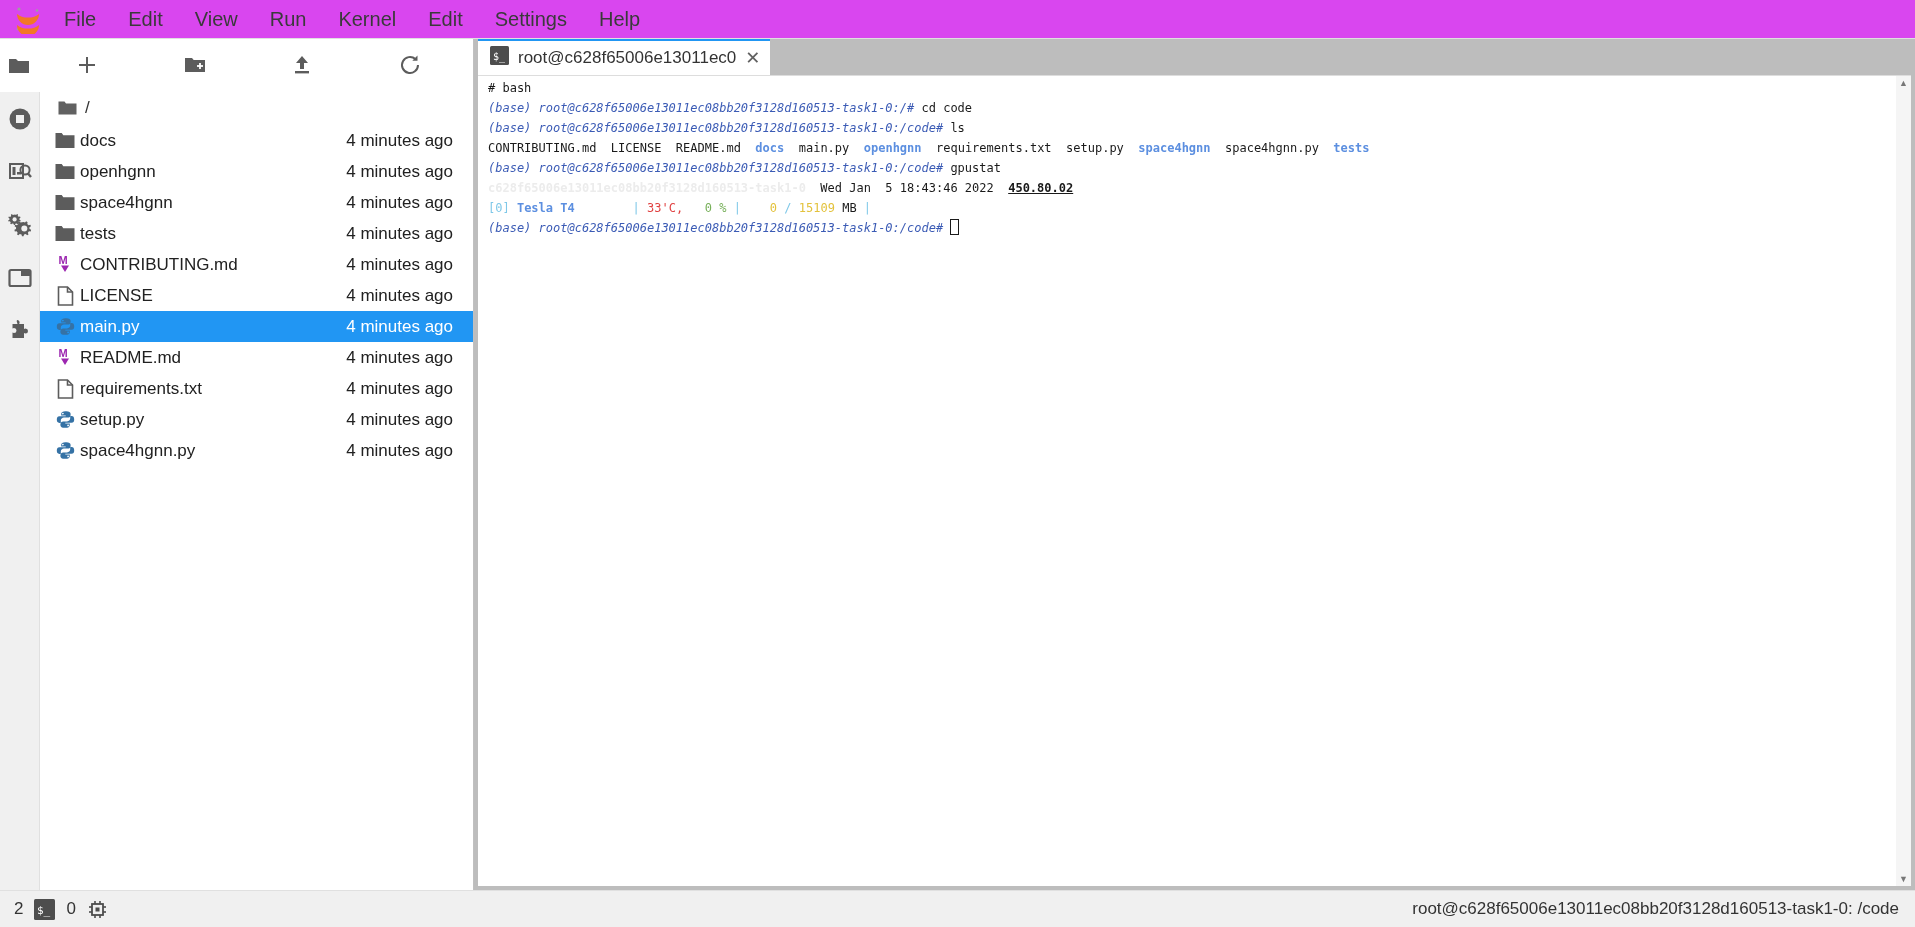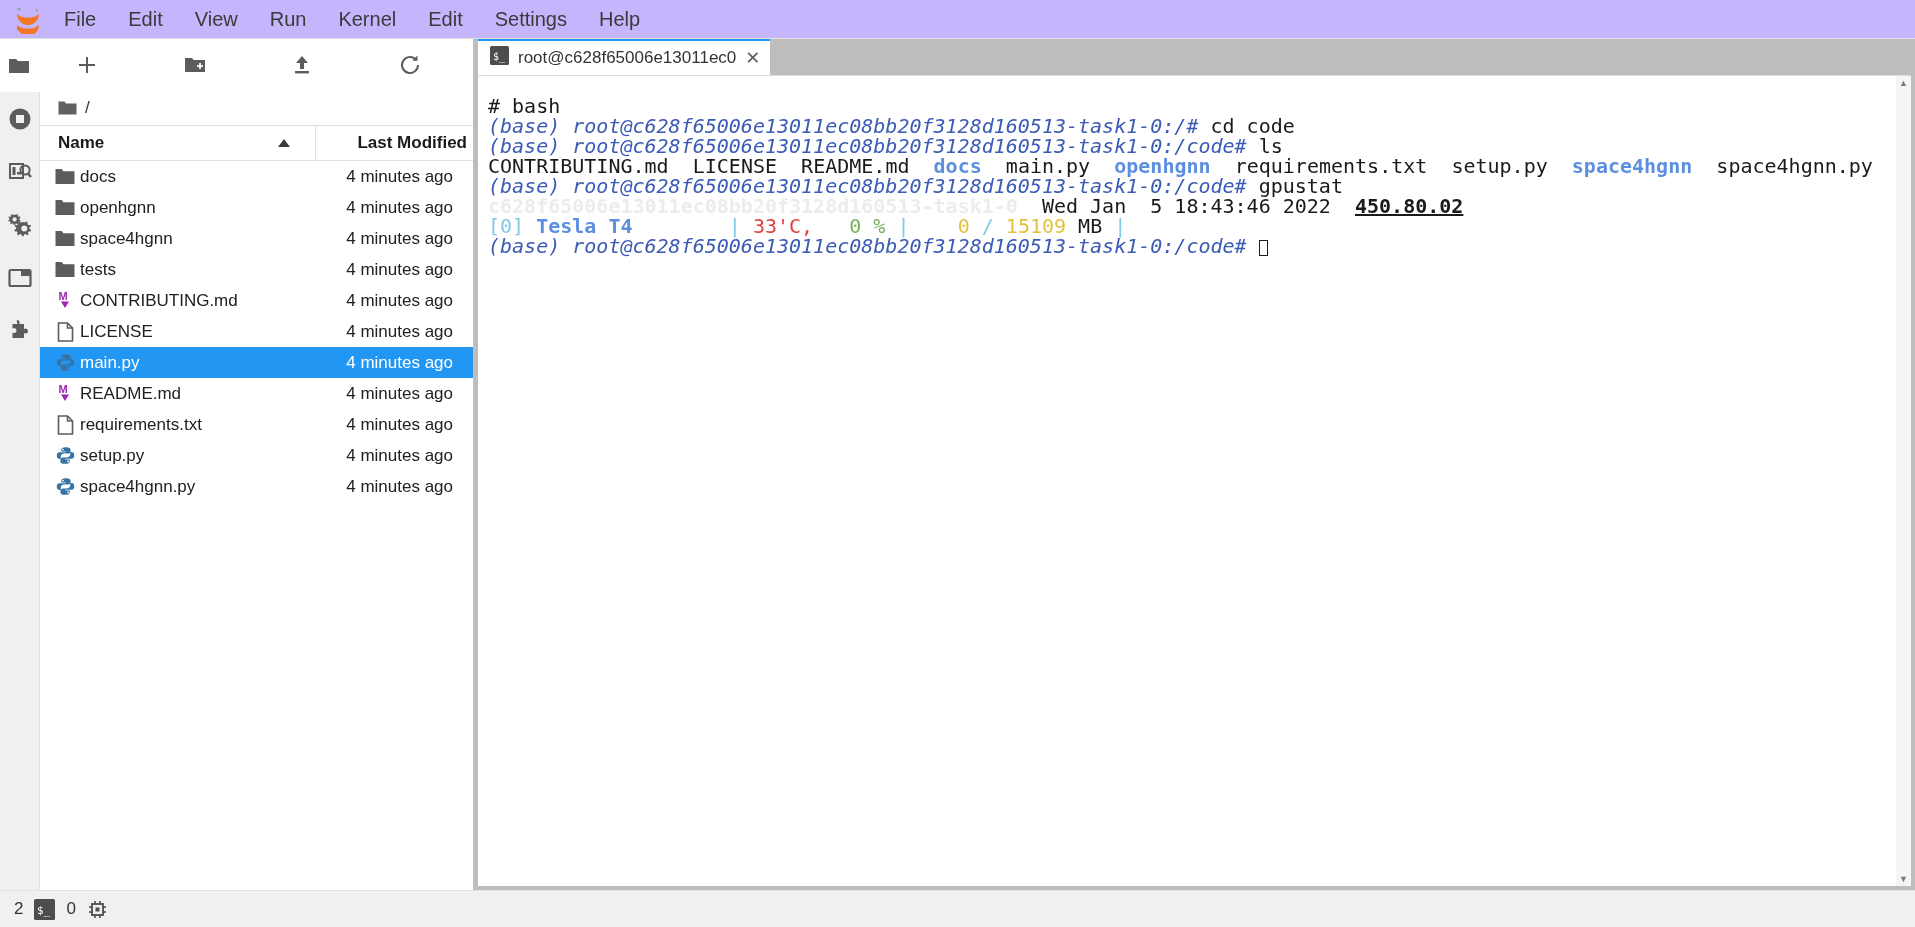--- a/index.html
+++ b/index.html
@@ -8,21 +8,21 @@
     font-family: "Liberation Sans", sans-serif;
     background: #ffffff;
     overflow: hidden;
   }
   body { display: flex; flex-direction: column; }
 
   
   .menubar {
     height: 39px; flex: 0 0 39px;
     display: flex; align-items: center;
-    background: #c4b5fd;
+    background: #d946ef;
     border-bottom: 1px solid #e0e0e0;
     padding-left: 8px;
   }
   .jp-logo { width: 40px; height: 32px; display: flex; align-items: center; justify-content: center; }
   .menu-item {
     font-size: 20px; color: #3a3a3a;
     padding: 3px 16px; cursor: default;
     white-space: nowrap;
   }
 
@@ -125,23 +125,23 @@
     cursor: pointer; white-space: nowrap;
   }
   .tab .close { font-size: 18px; color: #616161; cursor: pointer; line-height: 1; }
   .terminal-wrap {
     flex: 1 1 auto; margin: 0 4px 4px 4px;
     background: #fff; display: flex; min-height: 0;
     border-top: 1px solid #ddd;
   }
   .terminal {
     flex: 1 1 auto;
-    padding: 20px 0 0 10px;
+    padding: 2px 0 0 10px;
     font-family: "DejaVu Sans Mono", "Liberation Mono", monospace;
-    font-size: 20px; line-height: 20px;
+    font-size: 12px; line-height: 20px;
     color: #1a1a1a;
     overflow: hidden;
     white-space: pre;
   }
   .term-scroll {
     width: 15px; flex: 0 0 15px;
     background: #f5f5f5; position: relative;
     display: flex; flex-direction: column; justify-content: space-between;
     align-items: center; padding: 2px 0;
   }
@@ -275,33 +275,20 @@
       <div class="fb-tool-spacer" style="max-width:30px"></div>
     </div>
 
     <div class="fb-breadcrumb">
       <svg width="19" height="16" viewBox="0 0 19 16">
         <path d="M0.5 1.5h6l1.5 2H18.5v11H0.5z" fill="#616161"></path>
       </svg>
       <span>/</span>
     </div>
 
-    <div class="fb-header">
-      <div class="fb-h-name">
-        <span>Name</span>
-        <span class="sortarrow">
-          <svg width="14" height="9" viewBox="0 0 14 9">
-              <path d="M7 0l6 8H1z" fill="#3a3a3a"></path>
-            </svg>
-        </span>
-      </div>
-      <div class="fb-h-mod">
-        <span>Last Modified</span>
-      </div>
-    </div>
 
     <div class="fb-list" id="file-list">
         <div class="fb-row">
           <span class="ic">
             <svg width="20" height="17" viewBox="0 0 20 17">
               <path d="M0.5 1h6.2l1.6 2.2H19.5V16H0.5z" fill="#5c5c5c"></path>
             </svg>
           </span>
           <span class="nm">docs</span>
           <span class="md">4 minutes ago</span>
@@ -450,13 +437,14 @@
           <line x1="8" y1="16" x2="8" y2="19"></line>
             <line x1="13" y1="16" x2="13" y2="19"></line>
           <line x1="2" y1="8" x2="5" y2="8"></line>
             <line x1="2" y1="13" x2="5" y2="13"></line>
           <line x1="16" y1="8" x2="19" y2="8"></line>
             <line x1="16" y1="13" x2="19" y2="13"></line>
         </g>
       </svg>
     </span>
   </div>
+  <div class="sb-right">root@c628f65006e13011ec08bb20f3128d160513-task1-0: /code</div>
 </div>
 
 </body></html>

